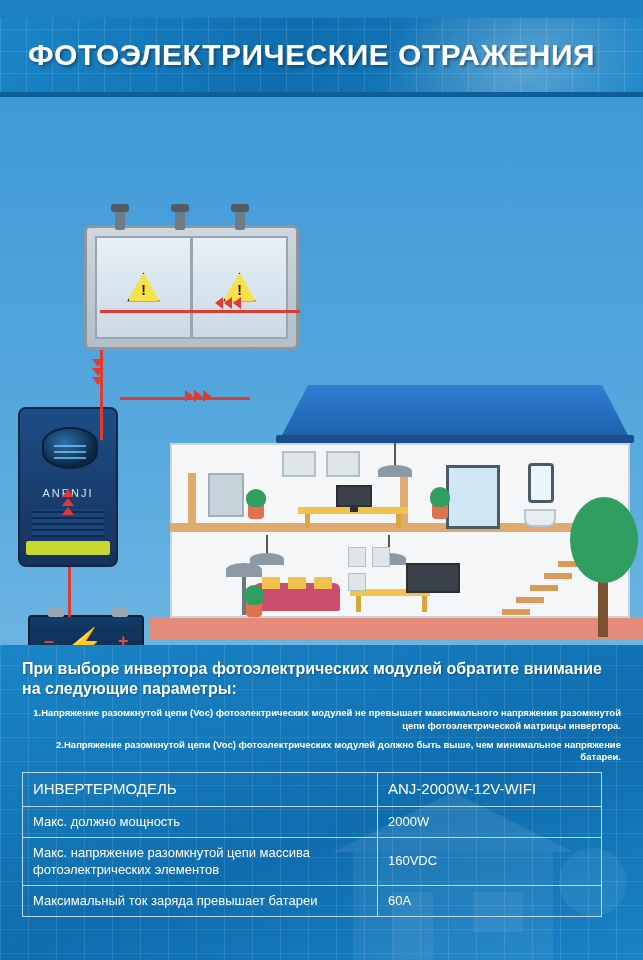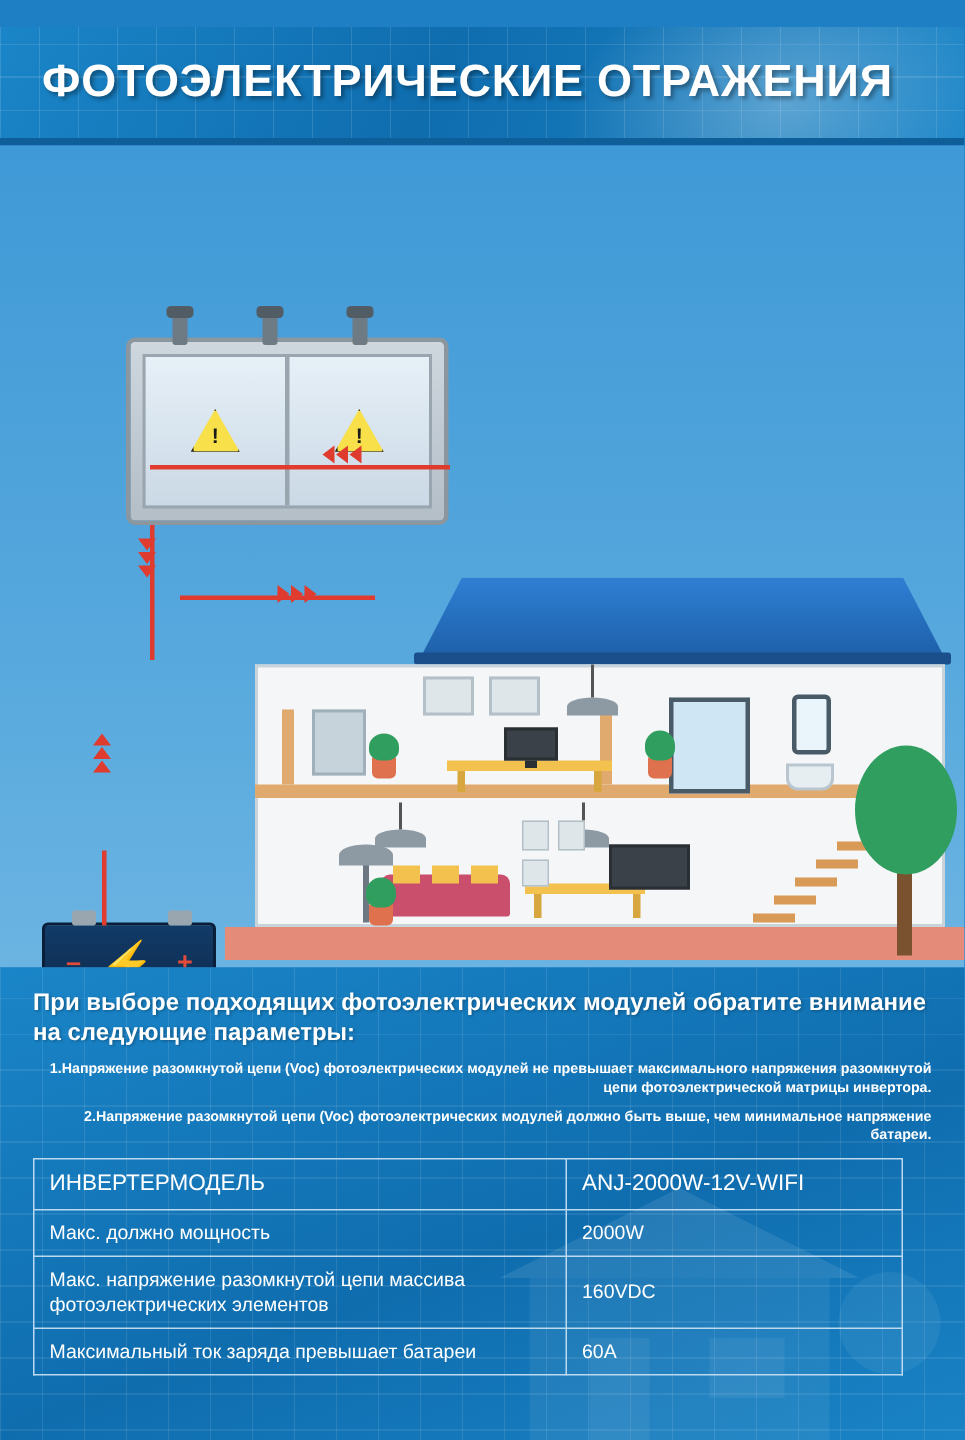--- a/index.html
+++ b/index.html
@@ -265,20 +265,28 @@
           <div class="warn-bang">!</div>
         </div>
         <div class="div"></div>
         <div class="half">
           <div class="warn-frame"></div>
           <div class="warn-bang">!</div>
         </div>
       </div>
     </div>
 
+    <div class="inverter">
+      <div class="screen">
+        <div class="lines"></div>
+      </div>
+      <div class="brand">ANENJI</div>
+      <div class="vents"></div>
+      <div class="strip"></div>
+    </div>
 
     <div class="battery">
       <div class="cap" style="left:18px;"></div>
       <div class="cap" style="left:82px;"></div>
       <div class="sign" style="left:14px;">–</div>
       <div class="sign" style="left:88px;">+</div>
       <div class="bolt">⚡</div>
 
     </div>
 
@@ -385,21 +393,21 @@
     <div class="bp"></div>
     <svg class="ghost" viewBox="0 0 360 210">
       <polygon points="60,90 180,30 300,90" fill="#ffffff" opacity=".5"></polygon>
       <rect x="80" y="90" width="200" height="110" fill="#ffffff" opacity=".35"></rect>
       <rect x="120" y="130" width="40" height="70" fill="#ffffff" opacity=".45"></rect>
       <rect x="200" y="130" width="50" height="40" fill="#ffffff" opacity=".45"></rect>
       <circle cx="320" cy="120" r="34" fill="#ffffff" opacity=".35"></circle>
     </svg>
 
     <div class="bottom-inner">
-      <p class="lead">При выборе подходящих фотоэлектрических модулей обратите внимание на следующие параметры:</p>
+      <p class="lead">При выборе инвертора фотоэлектрических модулей обратите внимание на следующие параметры:</p>
       <p class="note">1.Напряжение разомкнутой цепи (Voc) фотоэлектрических модулей не превышает максимального напряжения разомкнутой цепи фотоэлектрической матрицы инвертора.</p>
       <p class="note">2.Напряжение разомкнутой цепи (Voc) фотоэлектрических модулей должно быть выше, чем минимальное напряжение батареи.</p>
 
       <table class="spec">
         <tbody>
           <tr class="head">
             <td class="k">ИНВЕРТЕРМОДЕЛЬ</td>
             <td>ANJ-2000W-12V-WIFI</td>
           </tr>
           <tr>

